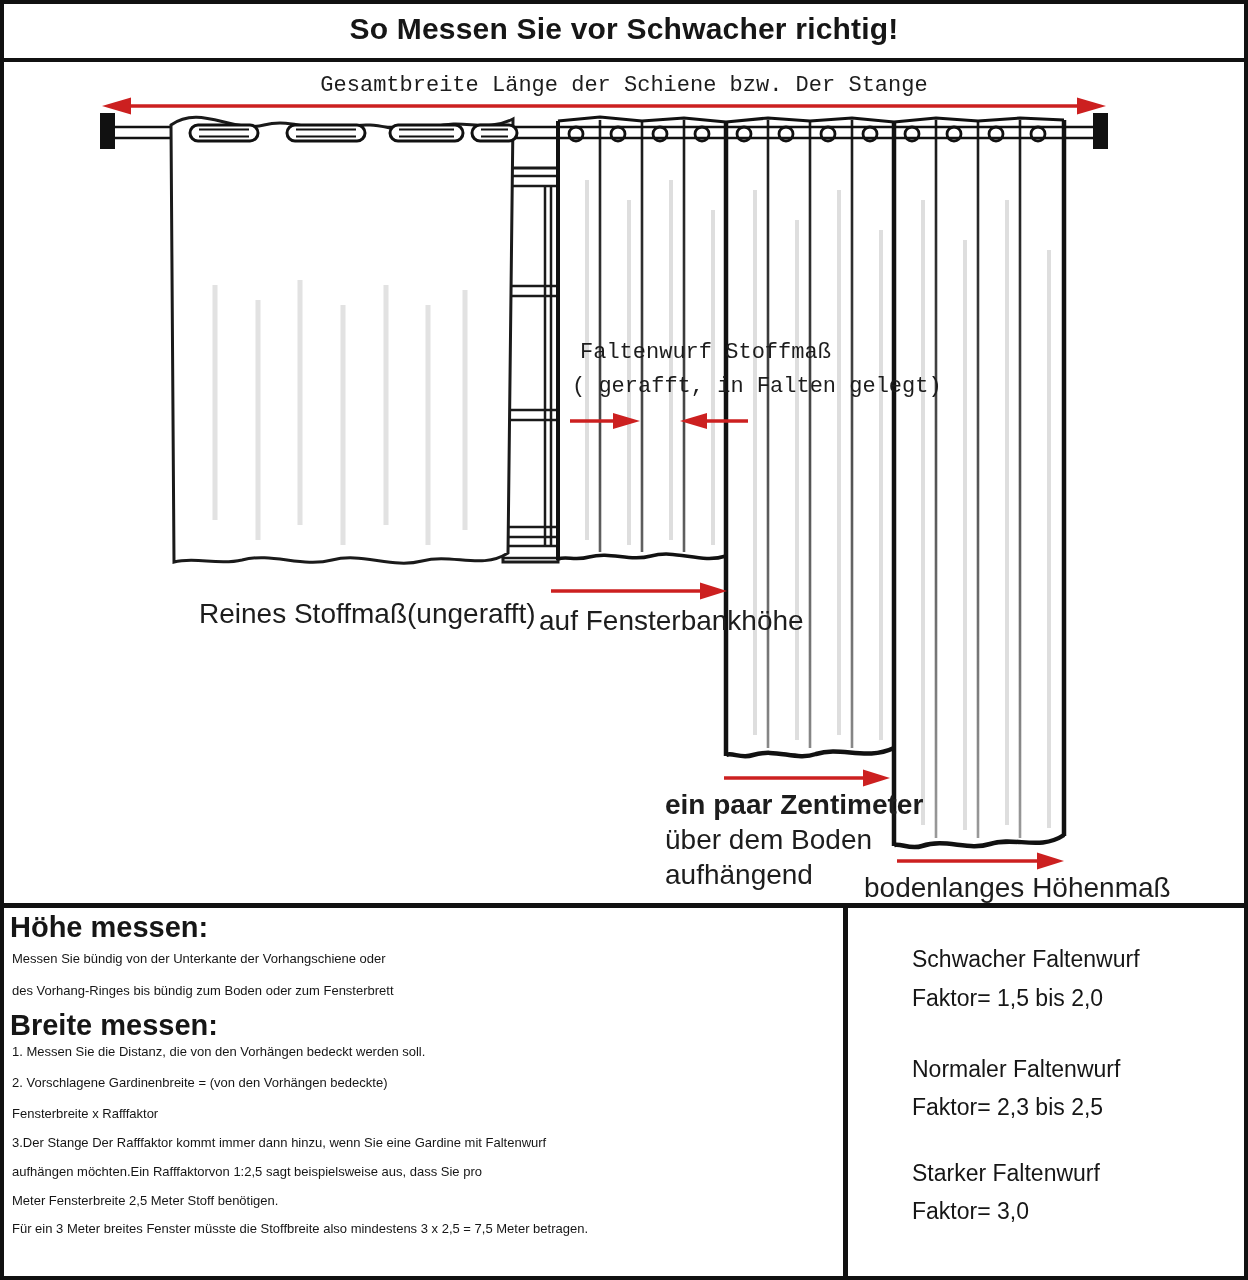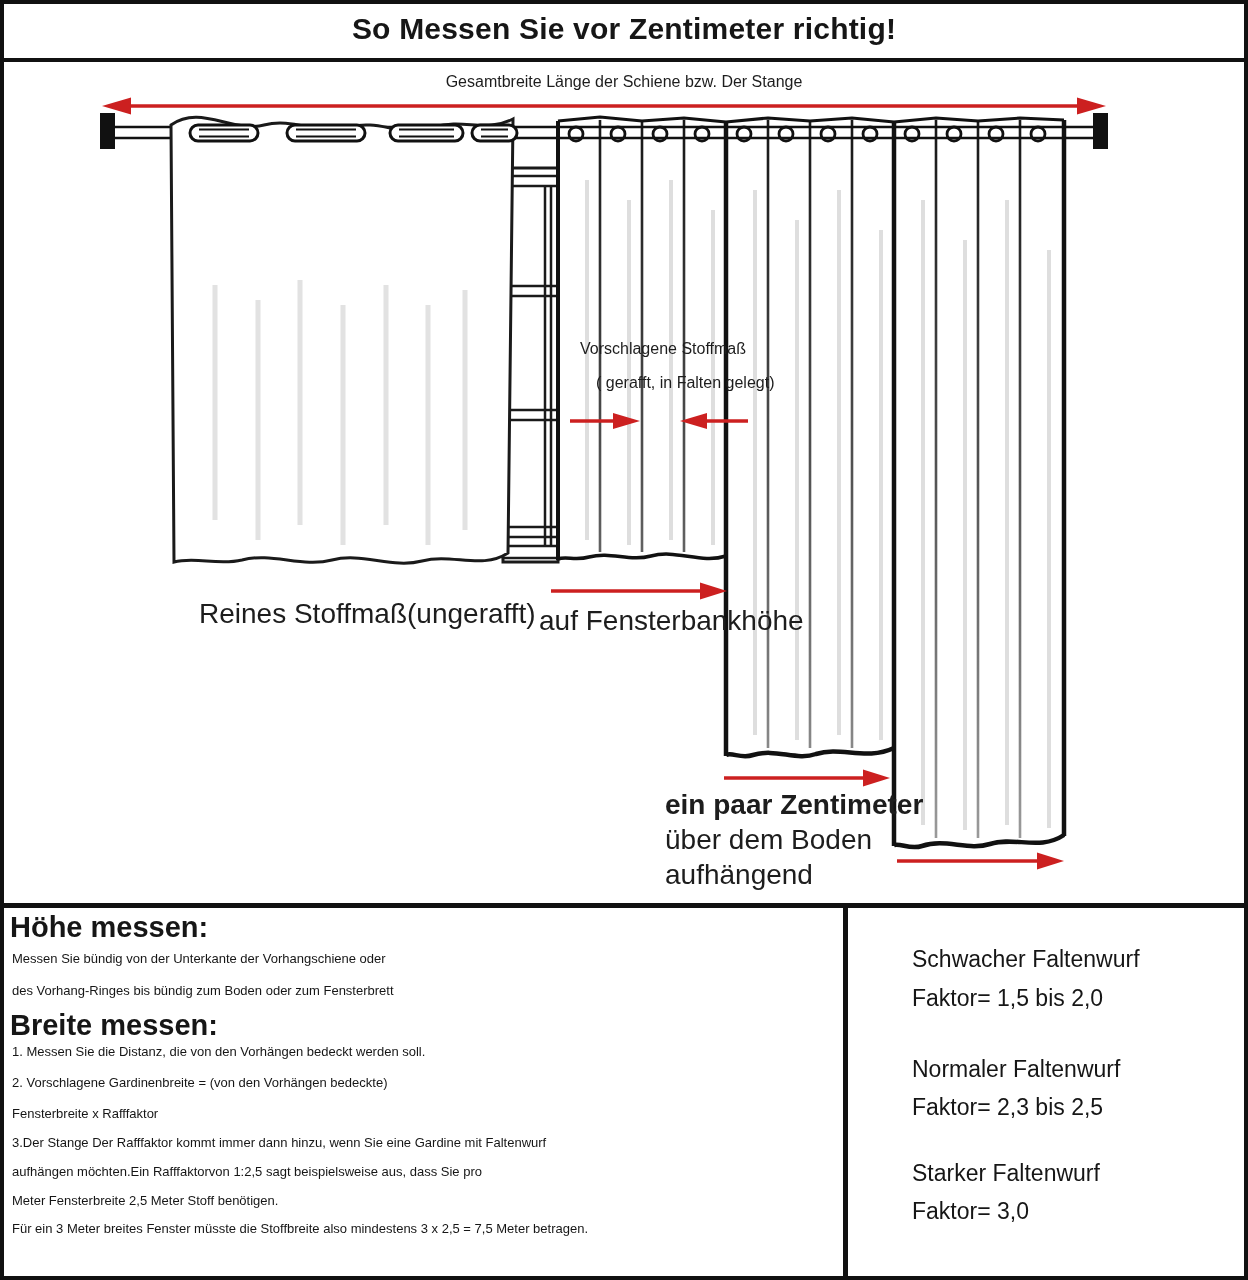--- a/index.html
+++ b/index.html
@@ -5,37 +5,37 @@
   html,body{margin:0;padding:0;background:#fff;}
   .page{position:relative;width:1248px;height:1280px;background:#fff;overflow:hidden;
         font-family:"Liberation Sans", sans-serif;color:#161616;}
   .frame{position:absolute;inset:0;border:4px solid #111;pointer-events:none;z-index:50;}
   .title-bar{position:absolute;left:0;top:0;width:100%;height:62px;box-sizing:border-box;
              border-bottom:4px solid #111;display:flex;align-items:center;justify-content:center;
              background:#fff;z-index:10;}
   .title-bar .t{font-size:30px;font-weight:bold;letter-spacing:.2px;}
   .diagram-svg{position:absolute;left:0;top:0;z-index:1;}
   .lbl{position:absolute;z-index:5;white-space:nowrap;color:#1d1d1d;}
-  .fs22{font-size:16px;} .fs23{font-size:28px;}
+  .fs22{font-size:22px;font-family:Liberation Mono, monospace;} .fs23{font-size:28px;}
   .center-lbl{text-align:center;}
   .bottom-sep{position:absolute;left:0;top:903px;width:100%;height:5px;background:#111;z-index:12;}
   .divider{position:absolute;left:843px;top:903px;width:5px;height:373px;background:#111;z-index:12;}
   .bline{position:absolute;left:12px;z-index:6;font-size:13px;white-space:nowrap;}
   .bhead{position:absolute;left:10px;z-index:6;font-size:29px;font-weight:bold;white-space:nowrap;}
   .fct{position:absolute;left:912px;z-index:6;font-size:23px;white-space:nowrap;}
 </style>
 </head>
 <body>
 
 <div class="page">
 
   <div class="frame"></div>
 
   <div class="title-bar">
-    <div class="t">So Messen Sie vor Zentimeter richtig!</div>
+    <div class="t">So Messen Sie vor Schwacher richtig!</div>
   </div>
 
   <svg class="diagram-svg" width="1248" height="905" viewBox="0 0 1248 905">
     <defs>
       <linearGradient id="plfade" x1="0" y1="140" x2="0" y2="840" gradientUnits="userSpaceOnUse">
         <stop offset="0" stop-color="#1a1a1a"></stop>
         <stop offset="0.45" stop-color="#4f4f4f"></stop>
         <stop offset="1" stop-color="#9a9a9a"></stop>
       </linearGradient>
     </defs>
@@ -169,27 +169,28 @@
         <polygon stroke="none" points="890,778 863,769.5 863,786.5"></polygon>
       </g>
       <g>
         <line x1="897" y1="861" x2="1040" y2="861" stroke-width="3.5"></line>
         <polygon stroke="none" points="1064,861 1037,852.5 1037,869.5"></polygon>
       </g>
     </g>
   </svg>
 
   <div class="lbl fs22 center-lbl" style="left:284px;top:73px;width:680px;">Gesamtbreite Länge der Schiene bzw. Der Stange</div>
-  <div class="lbl fs22" style="left:580px;top:340px;">Vorschlagene Stoffmaß</div>
-  <div class="lbl fs22" style="left:572px;top:374px;margin-left:24px;">( gerafft, in Falten gelegt)</div>
+  <div class="lbl fs22" style="left:580px;top:340px;">Faltenwurf Stoffmaß</div>
+  <div class="lbl fs22" style="left:572px;top:374px;">( gerafft, in Falten gelegt)</div>
   <div class="lbl fs23" style="left:199px;top:598px;">Reines Stoffmaß(ungerafft)</div>
   <div class="lbl fs23" style="left:539px;top:605px;">auf Fensterbankhöhe</div>
   <div class="lbl fs23" style="left:665px;top:789px;font-weight:bold;">ein paar Zentimeter</div>
   <div class="lbl fs23" style="left:665px;top:824px;">über dem Boden</div>
   <div class="lbl fs23" style="left:665px;top:859px;">aufhängend</div>
+  <div class="lbl fs23" style="left:864px;top:872px;">bodenlanges Höhenmaß</div>
 
   <div class="bottom-sep"></div>
   <div class="divider"></div>
 
   <div class="bhead" style="top:911px;">Höhe messen:</div>
   <div class="bline" style="top:951px;">Messen Sie bündig von der Unterkante der Vorhangschiene oder</div>
   <div class="bline" style="top:983px;">des Vorhang-Ringes bis bündig zum Boden oder zum Fensterbrett</div>
   <div class="bhead" style="top:1009px;">Breite messen:</div>
   <div class="bline" style="top:1044px;">1. Messen Sie die Distanz, die von den Vorhängen bedeckt werden soll.</div>
   <div class="bline" style="top:1075px;text-align:right;">2. Vorschlagene Gardinenbreite = (von den Vorhängen bedeckte)</div>

